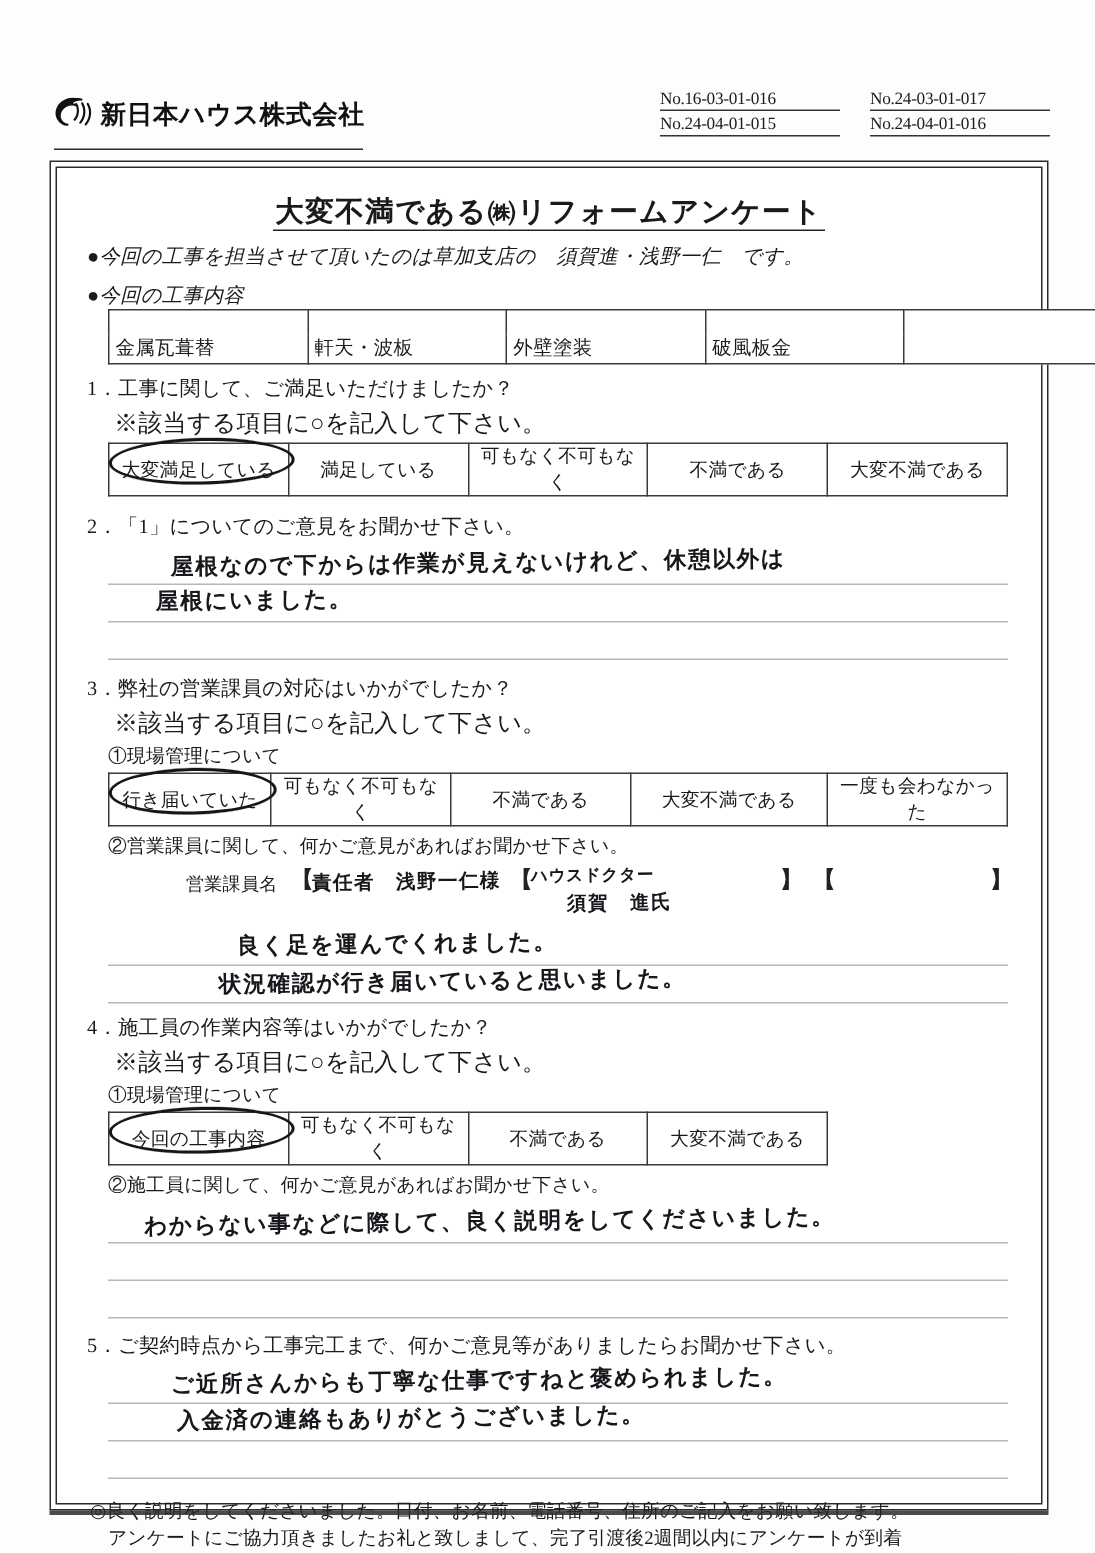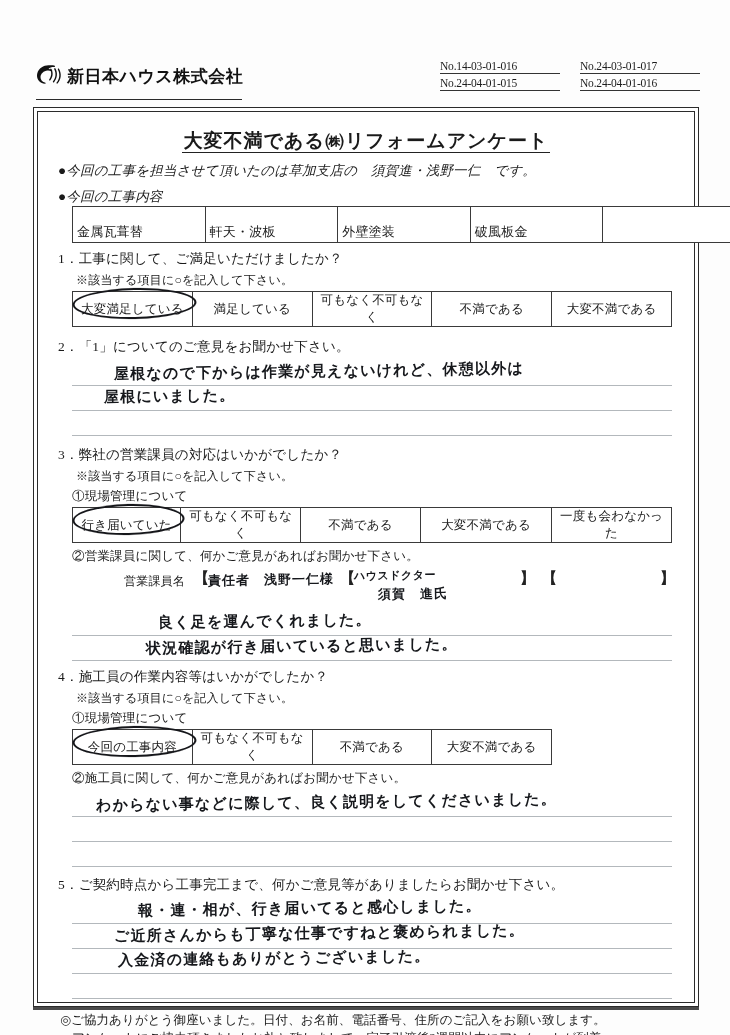--- a/index.html
+++ b/index.html
@@ -48,21 +48,21 @@
   
   .doc-title{
     text-align:center;font-size:19px;font-weight:700;letter-spacing:1px;
     margin:10px 0 2px;
   }
   .doc-title span{border-bottom:1.5px solid #222;padding:0 2px 1px;}
 
   .bullet-line{font-size:13.5px;margin:8px 0 0 14px;letter-spacing:.2px;font-style:italic;}
 
   .q-line{font-size:13.5px;margin:7px 0 0 14px;letter-spacing:.2px;}
-  .note-line{font-size:12px;margin:4px 0 2px 32px;letter-spacing:.2px;}
+  .note-line{font-size:16px;margin:4px 0 2px 32px;letter-spacing:.2px;}
   .sub-line{font-size:12.5px;margin:3px 0 2px 28px;letter-spacing:.2px;}
 
   
   .tbl{border-collapse:collapse;margin-left:28px;table-layout:fixed;background:#fff;}
   .tbl td{
     border:1px solid #3a3a3a;font-size:12.5px;text-align:center;
     height:19px;padding:0 2px;letter-spacing:.2px;position:relative;
   }
   .work-tbl{width:664px;margin-left:28px;}
   .work-tbl td{height:17px;text-align:left;vertical-align:bottom;
@@ -130,21 +130,21 @@
           <path d="M14.8 4.6c-.5 .1-.8 .6-.6 1 1.7 3.2 1.3 7-1 9.8-.3 .3-.2 .8 .1 1 .3 .2 .8 .2 1-.1 2.7-3.2 3.1-7.6 1.1-11.2-.1-.4-.4-.6-.6-.5z" fill="#111"></path>
           <path d="M18.6 4.2c-.4 .2-.6 .7-.4 1.1 2.1 3.9 1.6 8.7-1.2 12-.3 .3-.2 .8 .1 1 .3 .3 .8 .2 1-.1 3.2-3.8 3.8-9.2 1.4-13.6-.2-.4-.6-.6-.9-.4z" fill="#111"></path>
           <path d="M22.2 4.6c-.4 .2-.5 .7-.3 1.1 2.3 4.1 1.8 9.2-1.3 12.8-.3 .3-.2 .8 .1 1 .3 .2 .8 .2 1-.2 3.5-4 4.1-9.8 1.4-14.4-.2-.3-.6-.5-.9-.3z" fill="#111"></path>
         </svg>
       </span>
       <span class="company-name">新日本ハウス株式会社</span>
     </div>
     <div class="logo-rule"></div>
 
     <div class="docnos">
-      <span class="docno">No.14-03-01-016</span>
+      <span class="docno">No.16-03-01-016</span>
       <span class="docno">No.24-03-01-017</span>
       <span class="docno">No.24-04-01-015</span>
       <span class="docno">No.24-04-01-016</span>
     </div>
   </div>
 
   <div class="frame-outer">
     <div class="frame-inner"></div>
 
     <div class="content">
@@ -272,38 +272,34 @@
         </div>
         <div class="rule-row">
           <span class="hw hw-1" style="left:24px;top:1px;"></span>
           <div class="rule" style="width:600px"></div>
         </div>
       </div>
 
       <div class="q-line" style="margin-top:9px">5．ご契約時点から工事完工まで、何かご意見等がありましたらお聞かせ下さい。</div>
       <div class="rules" style="width:600px">
         <div class="rule-row">
-          <span class="hw hw-1" style="left:66px;top:0px;">報・連・相が、行き届いてると感心しました。</span>
-          <div class="rule" style="width:600px"></div>
-        </div>
-        <div class="rule-row">
           <span class="hw hw-1" style="left:42px;top:0px;">ご近所さんからも丁寧な仕事ですねと褒められました。</span>
           <div class="rule" style="width:600px"></div>
         </div>
         <div class="rule-row">
           <span class="hw hw-1" style="left:46px;top:0px;">入金済の連絡もありがとうございました。</span>
           <div class="rule" style="width:600px"></div>
         </div>
         <div class="rule-row">
           <span class="hw hw-1" style="left:46px;top:0px;"></span>
           <div class="rule" style="width:600px"></div>
         </div>
       </div>
 
       <div class="footer">
-        <div>◎ご協力ありがとう御座いました。日付、お名前、電話番号、住所のご記入をお願い致します。</div>
+        <div>◎良く説明をしてくださいました。日付、お名前、電話番号、住所のご記入をお願い致します。</div>
         <div class="l2">アンケートにご協力頂きましたお礼と致しまして、完了引渡後2週間以内にアンケートが到着</div>
 
       </div>
 
     </div>
   </div>
 </div>
 
 </body></html>

